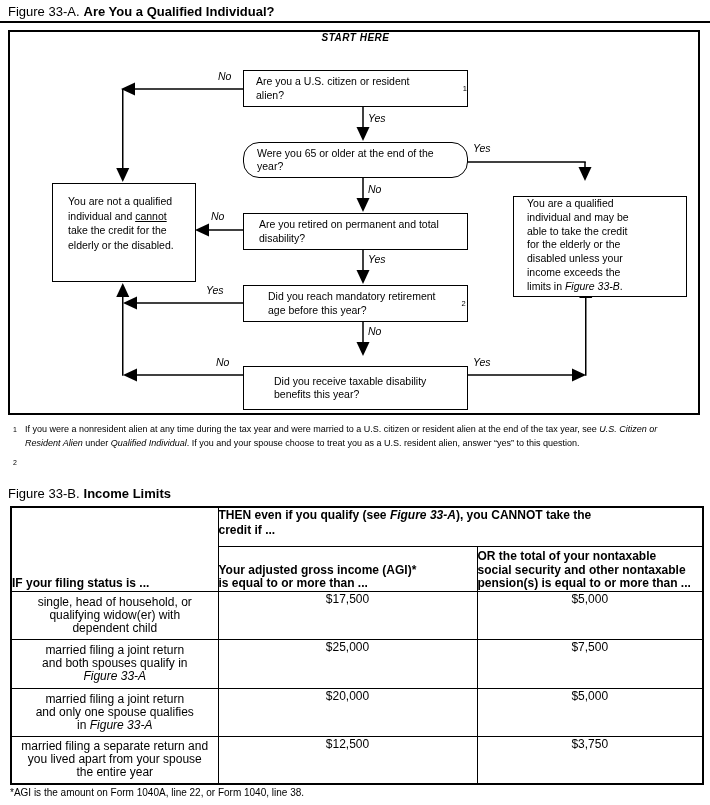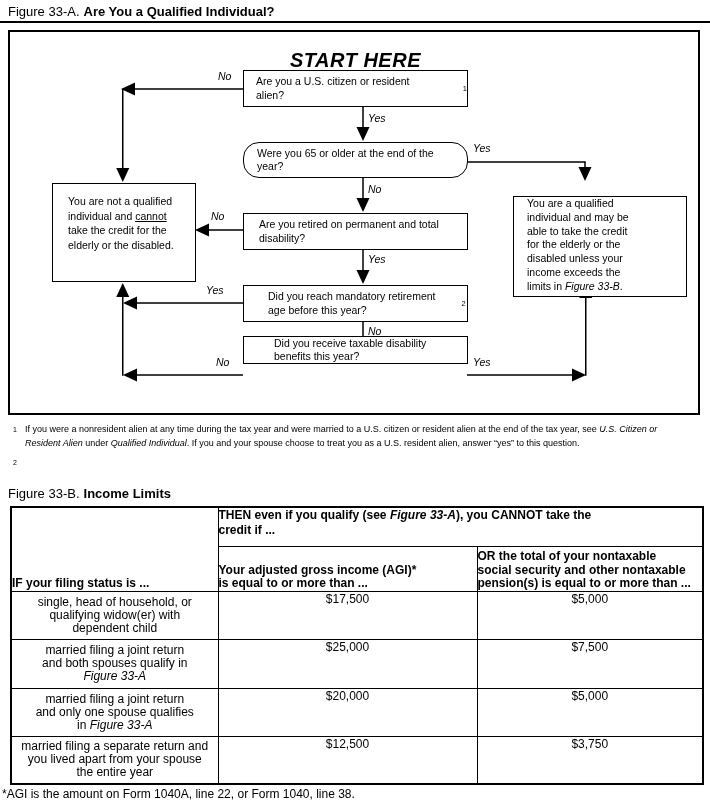--- a/index.html
+++ b/index.html
@@ -7,29 +7,29 @@
     position:relative;width:710px;height:805px;background:#fff;
     font-family:"Liberation Sans","DejaVu Sans",sans-serif;color:#000;
     outline:1px solid #666;overflow:hidden;
   }
   
   .fig-title{position:absolute;font-size:13px;letter-spacing:0;white-space:nowrap;}
   .fig-title .bold{font-weight:bold;margin-left:4px;}
   #title-rule{position:absolute;left:0;top:21px;width:710px;height:2px;background:#000;}
   
   #flowchart-border{position:absolute;left:8px;top:30px;width:692px;height:385px;border:2px solid #000;box-sizing:border-box;}
-  #start-here{position:absolute;left:243px;top:49px;width:225px;text-align:center;
-    font-size:20px;font-weight:bold;font-style:italic;letter-spacing:.5px;}
+  #start-here{position:absolute;left:243px;top:32px;width:225px;text-align:center;
+    font-size:10px;font-weight:bold;font-style:italic;letter-spacing:.5px;}
   .fbox{position:absolute;background:#fff;border:1.5px solid #000;box-sizing:border-box;
     display:flex;align-items:center;font-size:10.5px;line-height:13.5px;white-space:pre-line;gap:24px;}
   #box-q1{left:243px;top:70px;width:225px;height:37px;padding-left:12px;}
   #box-q2{left:243px;top:142px;width:225px;height:36px;padding-left:13px;border-radius:16px;}
   #box-q3{left:243px;top:213px;width:225px;height:37px;padding-left:15px;}
   #box-q4{left:243px;top:285px;width:225px;height:37px;padding-left:24px;}
-  #box-q5{left:243px;top:336px;width:225px;height:28px;padding-left:30px;}
+  #box-q5{left:243px;top:366px;width:225px;height:44px;padding-left:30px;}
   #box-notq{left:52px;top:183px;width:144px;height:99px;padding:10px 4px 0 15px;align-items:flex-start;line-height:14.5px;}
   #box-qual{left:513px;top:196px;width:174px;height:101px;padding:0 3px 0 13px;align-items:flex-start;line-height:13.8px;}
   .ref{font-size:7.5px;margin-left:2px;vertical-align:4px;}
   .u{text-decoration:underline;}
   .lbl{position:absolute;font-style:italic;font-size:10.5px;white-space:nowrap;}
   #arrows{position:absolute;left:0;top:0;pointer-events:none;}
   #arrows line{stroke:#000;stroke-width:1.5;}
   #arrows polygon{fill:#000;stroke:none;}
   
   #figa-footnotes{position:absolute;left:8px;top:423px;width:698px;font-size:9px;line-height:13.5px;}
@@ -39,21 +39,21 @@
   
   #income-table{position:absolute;left:10px;top:506px;width:692px;border-collapse:collapse;table-layout:fixed;}
   #income-table th,#income-table td{border:1.5px solid #000;font-size:12px;padding:0;}
   #income-table{border:2px solid #000;}
   th.then-h{font-size:11px;font-weight:bold;text-align:left;vertical-align:top;
     padding:6px 10px 0 10px;line-height:14.5px;white-space:pre-line;}
   th.sub-h{font-weight:bold;text-align:left;vertical-align:bottom;
     padding:0 8px 7px 10px;line-height:13.5px;white-space:pre-line;}
   td.status{text-align:center;vertical-align:middle;padding:4px 30px 4px 10px;line-height:13px;white-space:pre-line;}
   td.value{text-align:center;vertical-align:top;padding-top:8px;}
-  #figb-footnote{position:absolute;left:2px;top:787px;font-size:12px;}
+  #figb-footnote{position:absolute;left:10px;top:787px;font-size:10px;}
 </style>
 </head>
 <body>
 
 <div id="page">
 
   <div class="fig-title" style="left:8px;top:4px;"><span>Figure 33-A.</span><span class="bold">Are You a Qualified Individual?</span></div>
   <div id="title-rule"></div>
 
   <div id="flowchart-border"></div>

